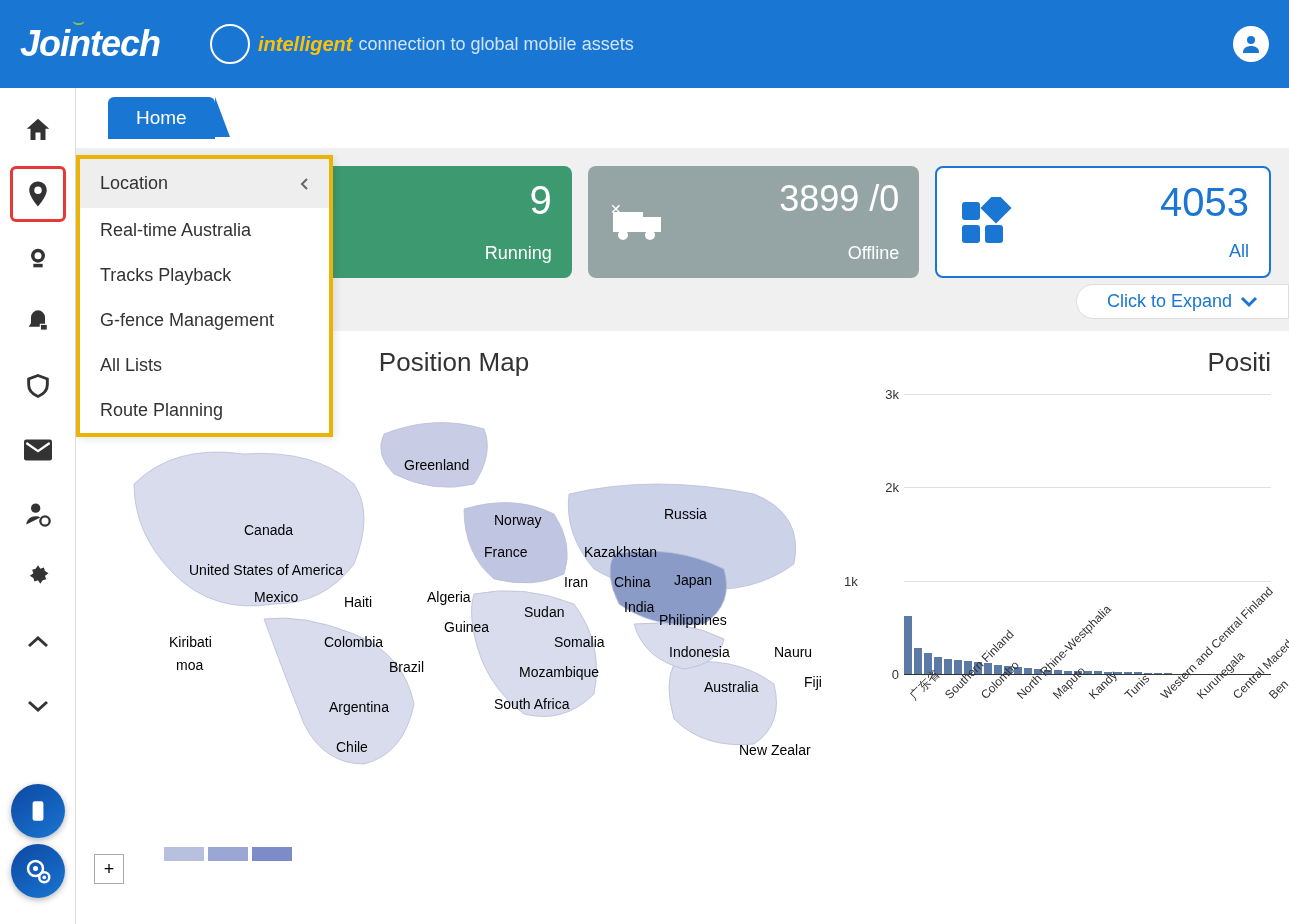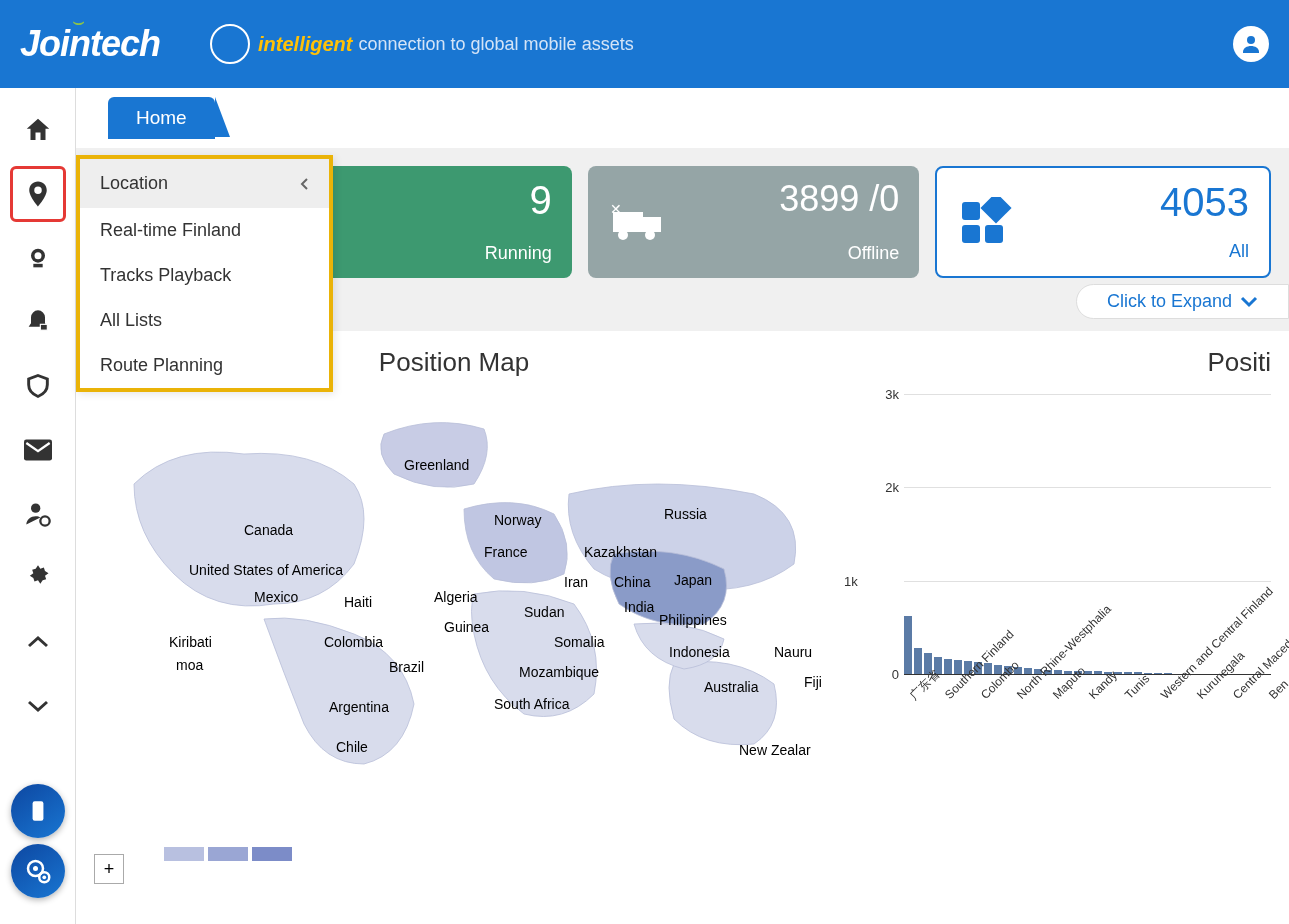--- a/index.html
+++ b/index.html
@@ -237,21 +237,21 @@
         <div id="country-labels">
             <span class="country-label" style="left: 310px; top: 63px;">Greenland</span>
             <span class="country-label" style="left: 150px; top: 128px;">Canada</span>
             <span class="country-label" style="left: 400px; top: 118px;">Norway</span>
             <span class="country-label" style="left: 570px; top: 112px;">Russia</span>
             <span class="country-label" style="left: 95px; top: 168px;">United States of America</span>
             <span class="country-label" style="left: 390px; top: 150px;">France</span>
             <span class="country-label" style="left: 490px; top: 150px;">Kazakhstan</span>
             <span class="country-label" style="left: 160px; top: 195px;">Mexico</span>
             <span class="country-label" style="left: 250px; top: 200px;">Haiti</span>
-            <span class="country-label" style="left: 340px; top: 195px;">Algeria</span>
+            <span class="country-label" style="left: 333px; top: 195px;">Algeria</span>
             <span class="country-label" style="left: 470px; top: 180px;">Iran</span>
             <span class="country-label" style="left: 520px; top: 180px;">China</span>
             <span class="country-label" style="left: 580px; top: 178px;">Japan</span>
             <span class="country-label" style="left: 430px; top: 210px;">Sudan</span>
             <span class="country-label" style="left: 530px; top: 205px;">India</span>
             <span class="country-label" style="left: 350px; top: 225px;">Guinea</span>
             <span class="country-label" style="left: 565px; top: 218px;">Philippines</span>
             <span class="country-label" style="left: 75px; top: 240px;">Kiribati</span>
             <span class="country-label" style="left: 82px; top: 263px;">moa</span>
             <span class="country-label" style="left: 230px; top: 240px;">Colombia</span>
@@ -335,18 +335,19 @@
 </div>
 
 <div class="dropdown">
   <div class="dd-header">
     <span>Location</span>
     <svg width="10" height="14" viewBox="0 0 10 14" fill="none" stroke="#666" stroke-width="2">
         <path d="M8 2L3 7l5 5"></path>
       </svg>
   </div>
   <div id="dd-items">
-      <div class="dd-item">Real-time Finland</div>
+      <div class="dd-item">Real-time Australia</div>
       <div class="dd-item">Tracks Playback</div>
+      <div class="dd-item">G-fence Management</div>
       <div class="dd-item">All Lists</div>
       <div class="dd-item">Route Planning</div>
     </div>
 </div>
 
 </body></html>

